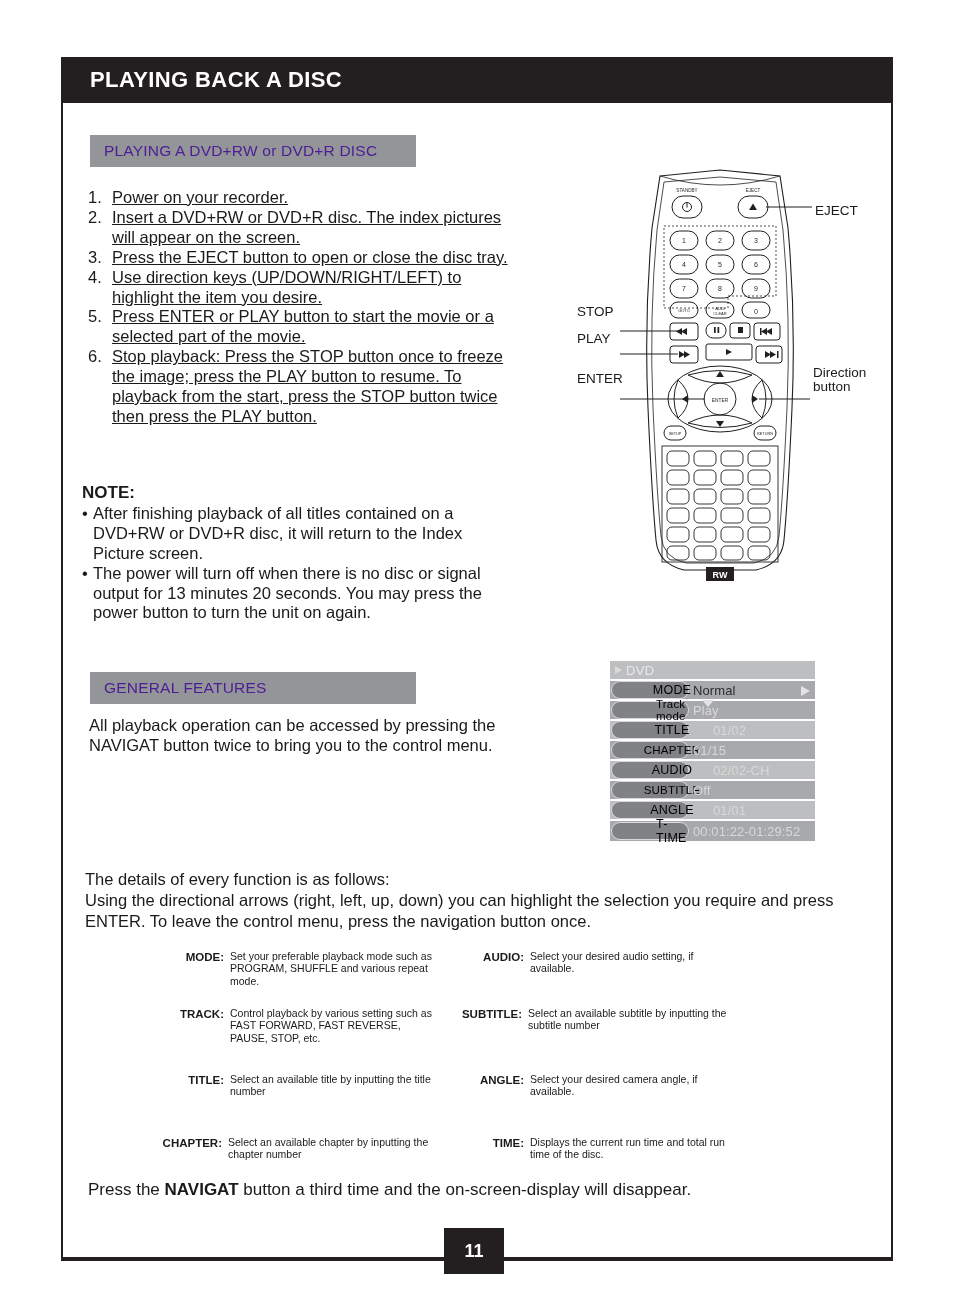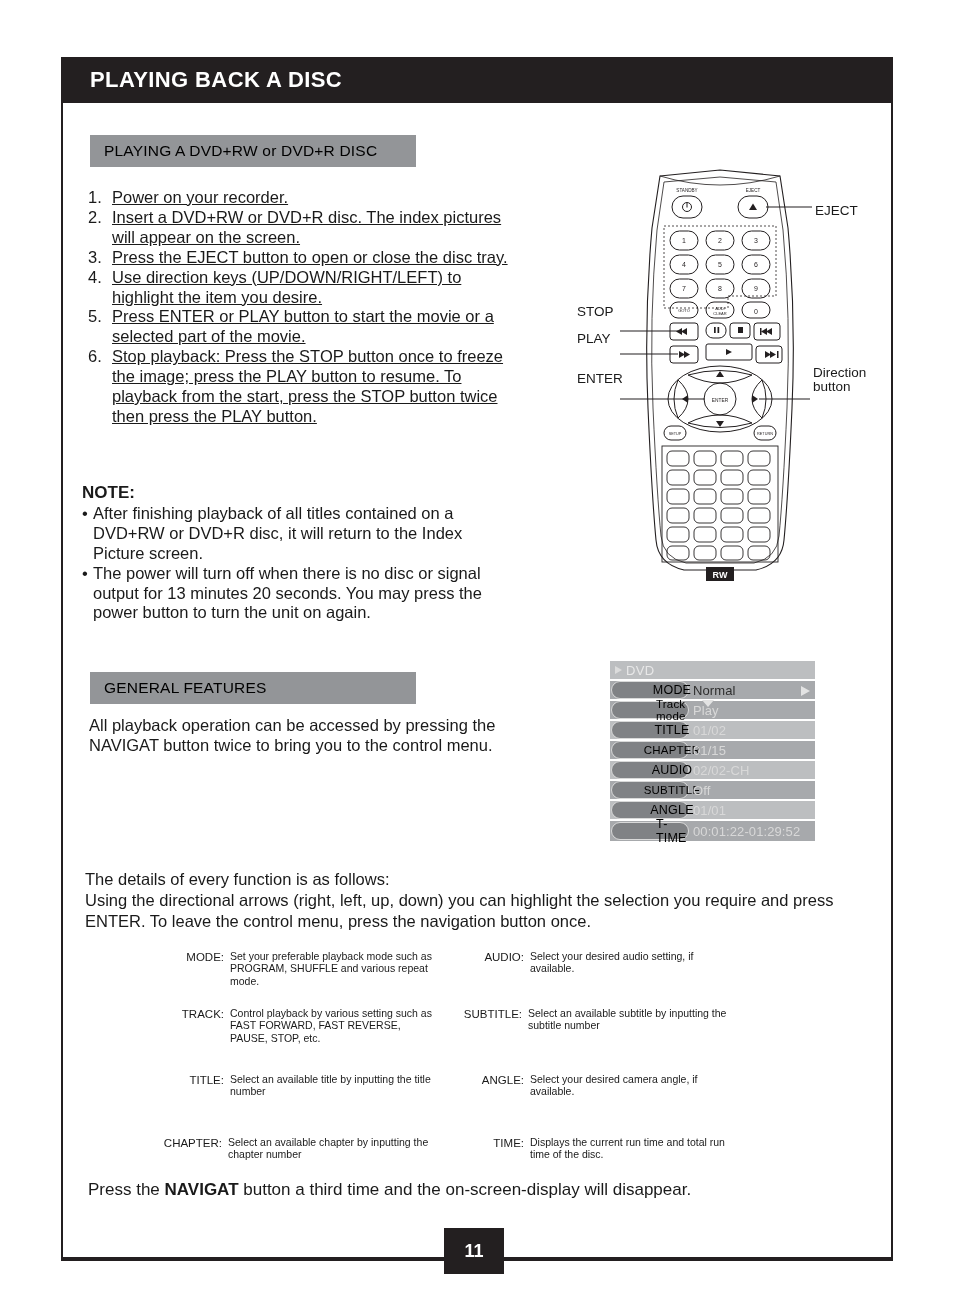--- a/index.html
+++ b/index.html
@@ -43,21 +43,21 @@
     top: 10px;
     color: #ffffff;
     font-size: 22px;
     font-weight: bold;
     letter-spacing: 0.4px;
   }
 
   .section-head {
     position: absolute;
     background: #939598;
-    color: #000000;
+    color: #4c1d95;
     font-size: 15.5px;
     letter-spacing: 0.2px;
     box-sizing: border-box;
     display: flex;
     align-items: center;
     padding-left: 14px;
   }
   #head-dvdrw { left: 90px; top: 135px; width: 326px; height: 32px; }
   #head-general { left: 90px; top: 672px; width: 326px; height: 32px; }
 
@@ -177,21 +177,21 @@
   }
   .osd-pill.wide-text { font-size: 11.5px; }
   .osd-value {
     flex: 1 1 auto;
     padding-left: 4px;
     font-size: 13px;
     color: #d8d8d8;
     letter-spacing: 0.1px;
     white-space: nowrap;
   }
-  .osd-row.lighter { background: #bcbec0; }
+  .osd-row.lighter { background: #bcbec0; gap: 20px; }
   .osd-row .value-strong { color: #2e2e2e; }
   .osd-right-arrow {
     position: absolute;
     right: 5px;
     top: 5px;
     width: 0; height: 0;
     border-left: 9px solid #e3e3e3;
     border-top: 5px solid transparent;
     border-bottom: 5px solid transparent;
   }
@@ -217,21 +217,21 @@
     margin-bottom: 0;
   }
   .def-col {
     display: flex;
     width: 290px;
     flex: 0 0 290px;
   }
   .def-col.spacer { flex: 0 0 10px; width: 10px; }
   .def-term {
     font-size: 11.5px;
-    font-weight: normal;
+    font-weight: bold;
     text-align: right;
     padding-right: 6px;
     box-sizing: border-box;
     flex: 0 0 80px;
     width: 80px;
     padding-top: 1px;
   }
   .def-term.wide { flex: 0 0 78px; width: 78px; }
   .def-desc {
     font-size: 10.5px;

